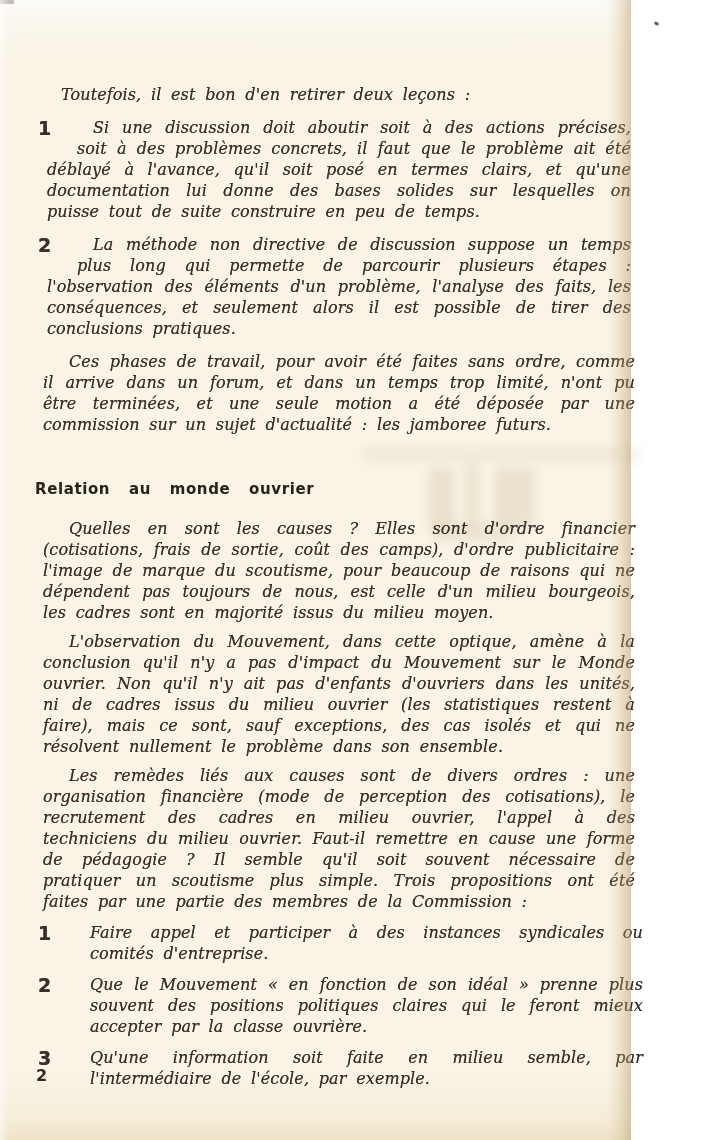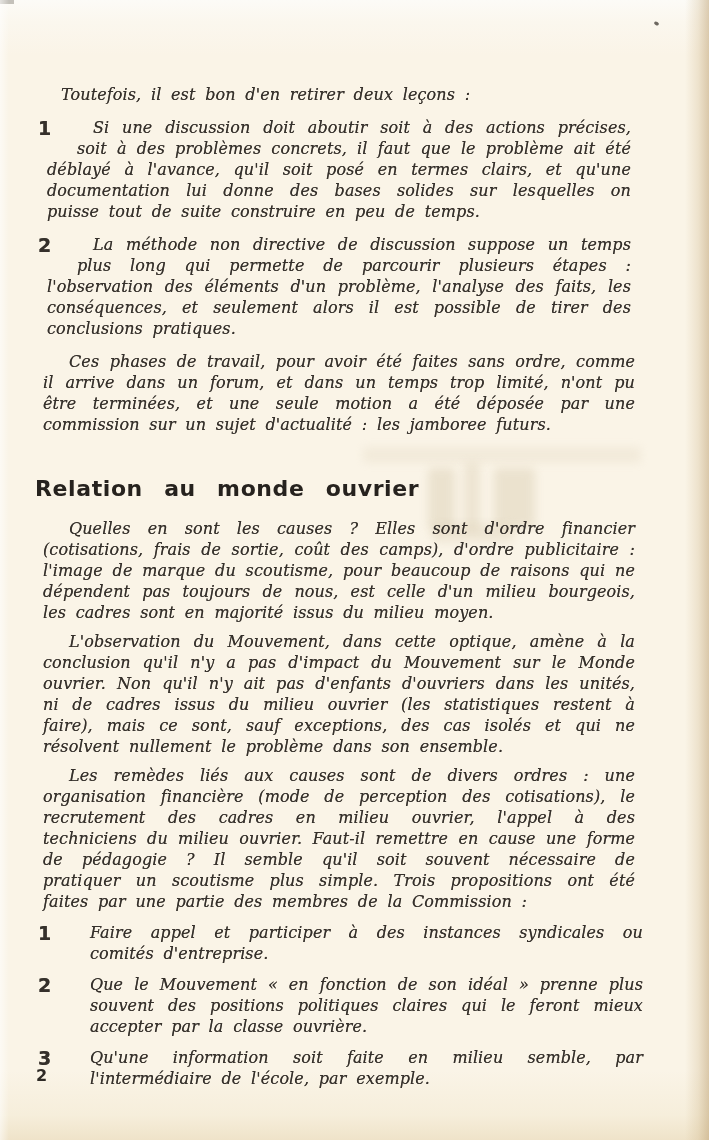--- a/index.html
+++ b/index.html
@@ -3,21 +3,21 @@
 <meta charset="utf-8">
 <style>
   html, body {
     margin: 0; padding: 0;
     width: 709px; height: 1140px;
     overflow: hidden;
     font-family: "DejaVu Serif", serif;
   }
   .paper {
     position: relative;
-    width: 709px; height: 1140px;
+    width: 631px; height: 1140px;
     background:
       linear-gradient(to bottom,
         #fcfbf7 0px, #fbf7ee 22px, #faf4e7 55px,
         #faf4e7 1070px, #f6eedb 1115px, #efe3c9 1140px);
     color: #35302b;
   }
   
   .edge-right {
     position: absolute; top: 0; right: 0; width: 24px; height: 100%;
     background: linear-gradient(to right,
@@ -62,21 +62,21 @@
     font-family: "DejaVu Sans", sans-serif; font-style: normal;
     font-weight: bold; font-size: 19px; line-height: 20px;
     letter-spacing: 0;
   }
   .hang-spacer { float: left; width: 42px; height: 42px; }
   .hang-item p { margin: 12px; text-indent: 16px; }
 
   .section-heading {
     margin: 41px 0 16px 0;
     font-family: "DejaVu Sans", sans-serif; font-style: normal;
-    font-weight: bold; font-size: 22px; line-height: 26px;
+    font-weight: bold; font-size: 15px; line-height: 26px;
     letter-spacing: 0.6px; word-spacing: 13px;
     color: #26221e; text-align: left;
     text-shadow: none;
   }
 
   .prop { position: relative; margin-top: 10px; padding-left: 55px; }
   .prop:first-of-type { margin-top: 12px; }
   .prop .num {
     position: absolute; left: 3px; top: 1px;
     font-family: "DejaVu Sans", sans-serif; font-style: normal;

